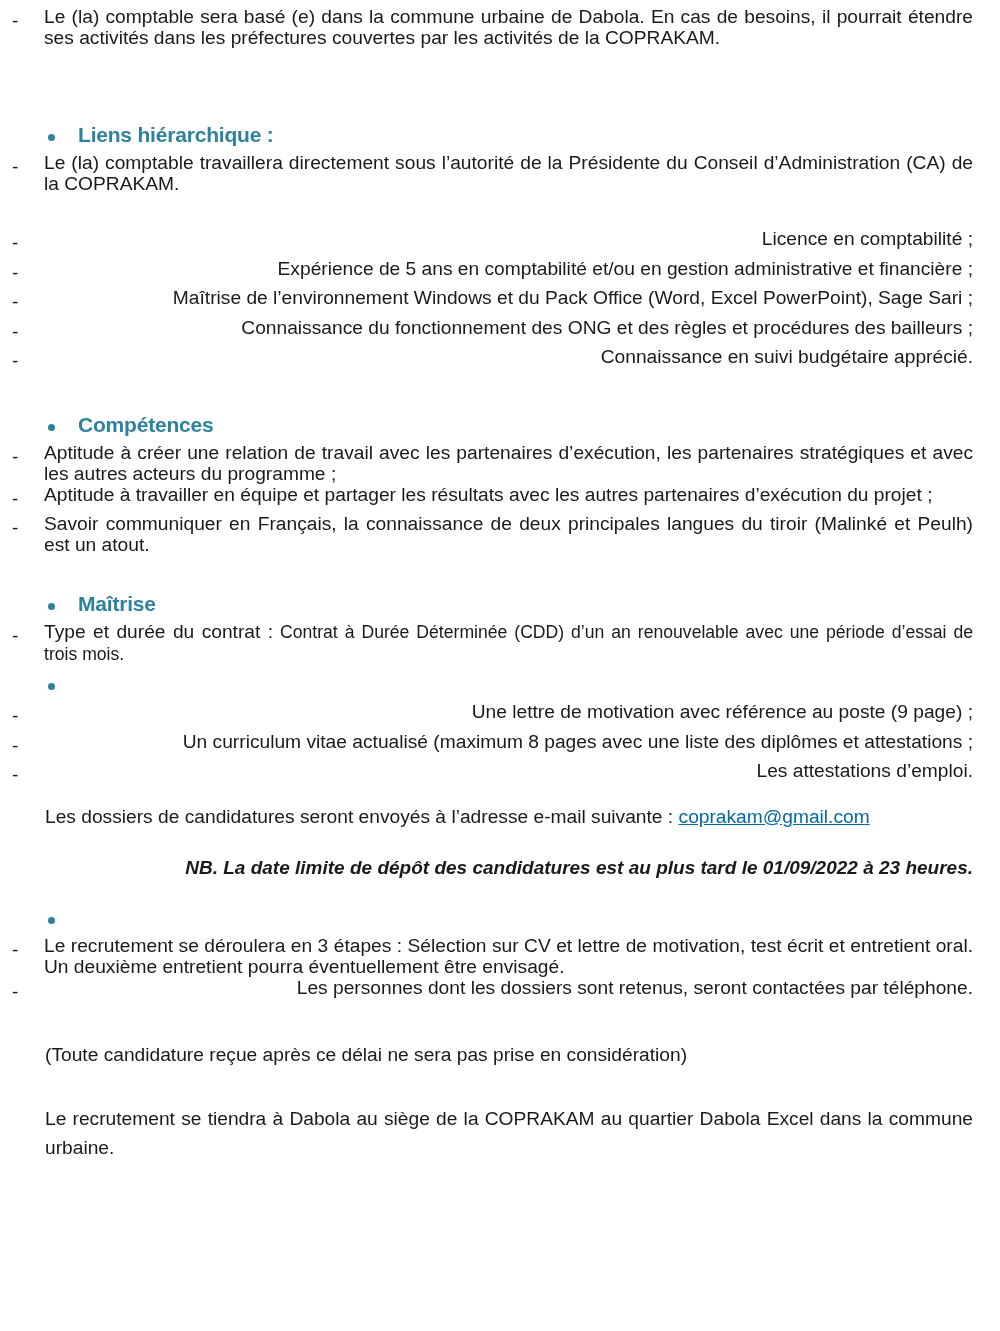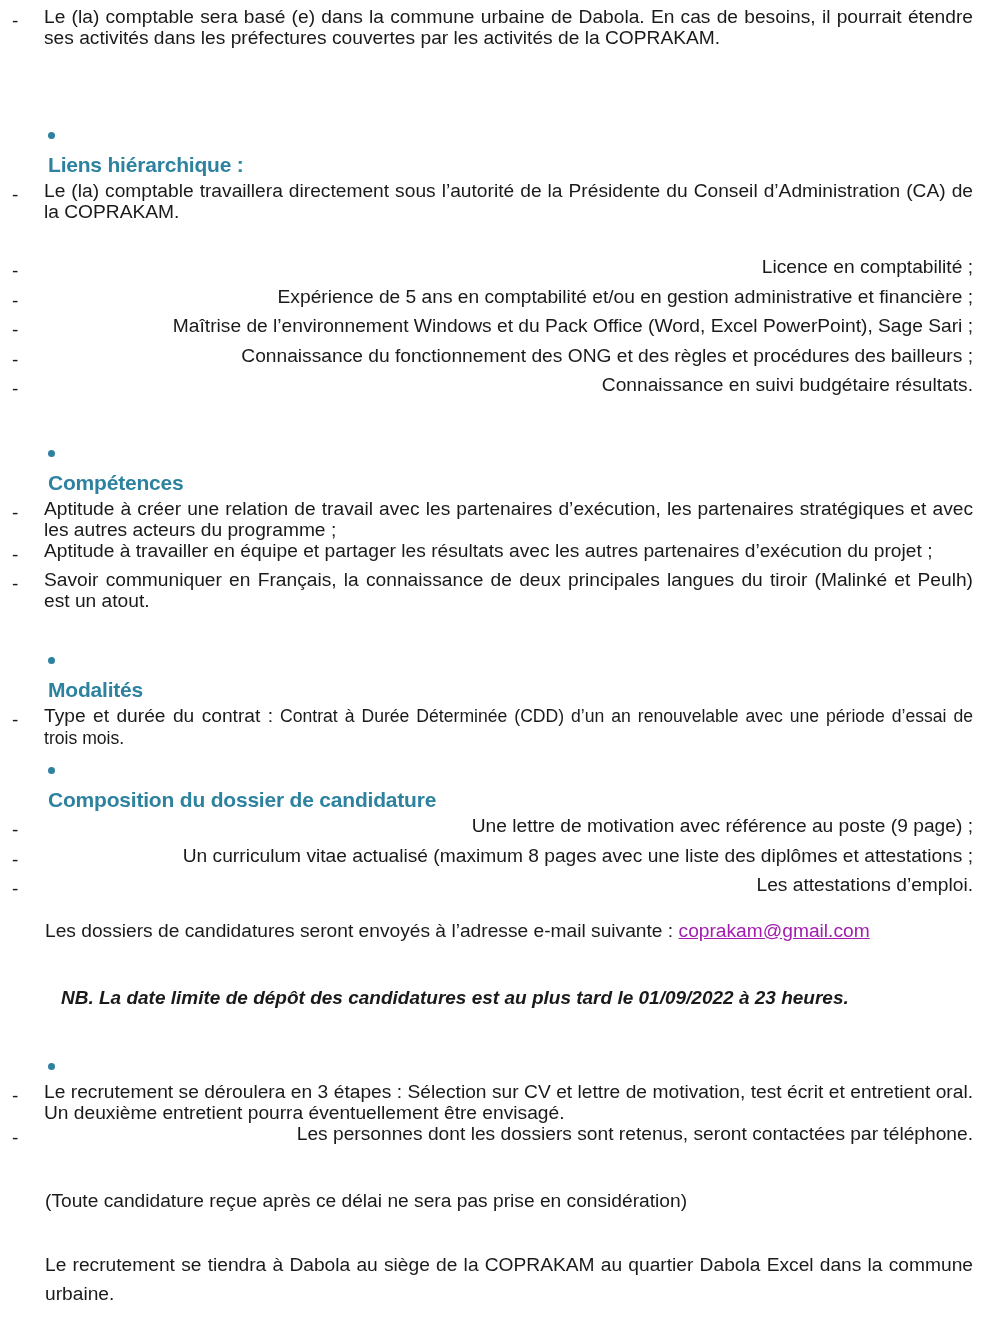--- a/index.html
+++ b/index.html
@@ -51,21 +51,20 @@
   }
   .dash-body.tight {
     text-align: right;
   }
 
   
   .section-heading {
     display: flex;
     align-items: baseline;
     margin: 0;
-    flex-direction: column;
   }
   .heading-bullet {
     flex: 0 0 auto;
     width: 30px;
     margin-left: 48px;
     color: #2d82a0;
     font-size: 17px;
     line-height: 30px;
   }
   .heading-bullet .dot {
@@ -95,32 +94,32 @@
     text-align: justify;
     text-justify: inter-word;
   }
   .plain.flush {
   }
   .plain.left {
     text-align: left;
   }
 
   .nb-line {
-    margin: 16px;
+    margin: 0;
     padding-left: 45px;
     padding-right: 12px;
     font-size: 19px;
     line-height: 29.5px;
     font-weight: bold;
     font-style: italic;
-    text-align: left;
+    text-align: right;
   }
 
   .email-link {
-    color: #a21caf;
+    color: #0369a1;
     text-decoration: underline;
     cursor: pointer;
   }
 
   .small-run {
     font-size: 17.6px;
   }
 
   
   .sp-xs { height: 6px; }
@@ -166,21 +165,21 @@
   <div class="dash-item">
     <span class="dash-marker">-</span>
     <span class="dash-body tight">Maîtrise de l’environnement Windows et du Pack Office (Word, Excel PowerPoint), Sage Sari ;</span>
   </div>
   <div class="dash-item">
     <span class="dash-marker">-</span>
     <span class="dash-body tight">Connaissance du fonctionnement des ONG et des règles et procédures des bailleurs ;</span>
   </div>
   <div class="dash-item">
     <span class="dash-marker">-</span>
-    <span class="dash-body tight">Connaissance en suivi budgétaire résultats.</span>
+    <span class="dash-body tight">Connaissance en suivi budgétaire apprécié.</span>
   </div>
 
   <div class="sp-lg"></div>
 
   <div class="section-heading">
     <span class="heading-bullet"><span class="dot"></span></span>
     <span class="heading-text">Compétences</span>
   </div>
 
   <div class="dash-item">
@@ -193,33 +192,32 @@
   </div>
   <div class="dash-item">
     <span class="dash-marker">-</span>
     <span class="dash-body">Savoir communiquer en Français, la connaissance de deux principales langues du tiroir (Malinké et Peulh) est un atout.</span>
   </div>
 
   <div class="sp-lg"></div>
 
   <div class="section-heading">
     <span class="heading-bullet"><span class="dot"></span></span>
-    <span class="heading-text">Modalités</span>
+    <span class="heading-text">Maîtrise</span>
   </div>
 
   <div class="dash-item">
     <span class="dash-marker">-</span>
     <span class="dash-body"><span>Type et durée du contrat :</span><span class="small-run"> Contrat à Durée Déterminée (CDD) d’un an renouvelable avec une période d’essai de trois mois.</span></span>
   </div>
 
   <div class="sp-xs"></div>
 
   <div class="section-heading">
     <span class="heading-bullet"><span class="dot"></span></span>
-    <span class="heading-text">Composition du dossier de candidature</span>
   </div>
 
   <div class="dash-item">
     <span class="dash-marker">-</span>
     <span class="dash-body tight">Une lettre de motivation avec référence au poste (9 page) ;</span>
   </div>
   <div class="dash-item">
     <span class="dash-marker">-</span>
     <span class="dash-body tight">Un curriculum vitae actualisé (maximum 8 pages avec une liste des diplômes et attestations ;</span>
   </div>

